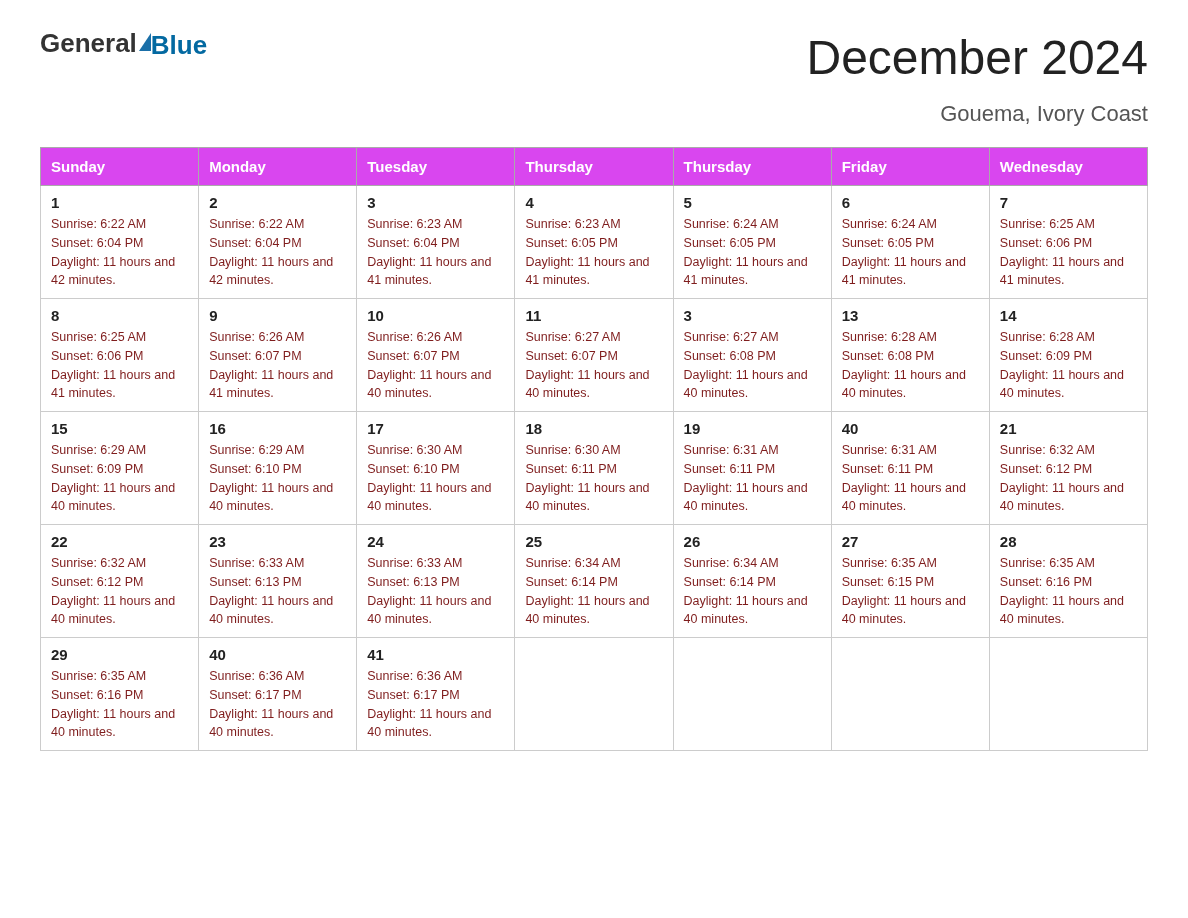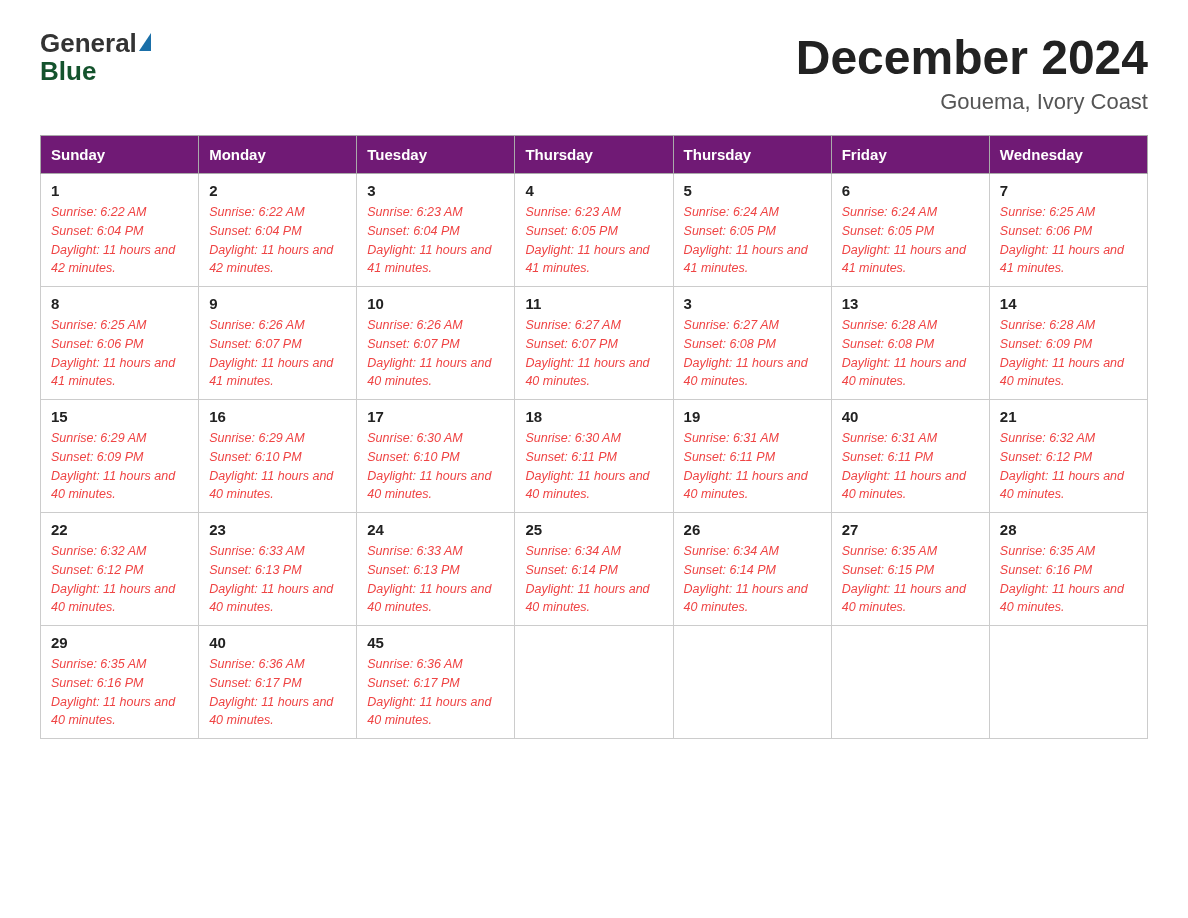--- a/index.html
+++ b/index.html
@@ -11,64 +11,64 @@
       min-height: 918px;
     }
     .header {
       display: flex;
       justify-content: space-between;
       align-items: flex-start;
       margin-bottom: 20px;
     }
     .logo {
       display: flex;
-      flex-direction: column;
+      flex-direction: row;
       align-items: flex-start;
     }
     .logo-general {
       font-size: 26px;
       font-weight: bold;
       color: #333;
     }
     .logo-blue {
       font-size: 26px;
       font-weight: bold;
-      color: #14532d;
+      color: #0369a1;
       display: flex;
       align-items: center;
     }
     .logo-triangle {
       width: 0;
       height: 0;
       border-left: 12px solid transparent;
       border-right: 0px solid transparent;
       border-bottom: 18px solid #1a6fa8;
       margin-left: 2px;
       margin-bottom: 2px;
     }
     .title-section {
       text-align: right;
     }
     .main-title {
       font-size: 48px;
-      font-weight: bold;
+      font-weight: normal;
       color: #222;
     }
     .subtitle {
       font-size: 22px;
       color: #555;
-      margin-top: 4px;
+      margin-top: 16px;
     }
     .calendar {
       width: 100%;
       border-collapse: collapse;
       border: 1px solid #aaa;
     }
     .calendar th {
-      background-color: #701a75;
+      background-color: #d946ef;
       color: #fff;
       font-size: 15px;
       font-weight: bold;
       padding: 10px 10px;
       text-align: left;
       border: 1px solid #aaa;
     }
     .calendar td {
       vertical-align: top;
       padding: 8px 10px;
@@ -81,22 +81,21 @@
     }
     .day-number {
       font-size: 15px;
       font-weight: bold;
       margin-bottom: 4px;
       display: block;
     }
     .day-info {
       font-size: 12.5px;
       line-height: 1.5;
-      color: #ef4444;
-      font-style: italic;
+      color: #7f1d1d;
     }
     .empty-cell {
       background: #fff;
     }
     .logo-line1 {
       display: flex;
       align-items: center;
       line-height: 1;
     }
   </style>
@@ -373,21 +372,21 @@
         </td>
         <td>
           <span class="day-number">40</span>
           <div class="day-info">
             <span>Sunrise: 6:36 AM</span><br>
             <span>Sunset: 6:17 PM</span><br>
             <span>Daylight: 11 hours and 40 minutes.</span>
           </div>
         </td>
         <td>
-          <span class="day-number">45</span>
+          <span class="day-number">41</span>
           <div class="day-info">
             <span>Sunrise: 6:36 AM</span><br>
             <span>Sunset: 6:17 PM</span><br>
             <span>Daylight: 11 hours and 40 minutes.</span>
           </div>
         </td>
         <td class="empty-cell"></td>
         <td class="empty-cell"></td>
         <td class="empty-cell"></td>
         <td class="empty-cell"></td>

